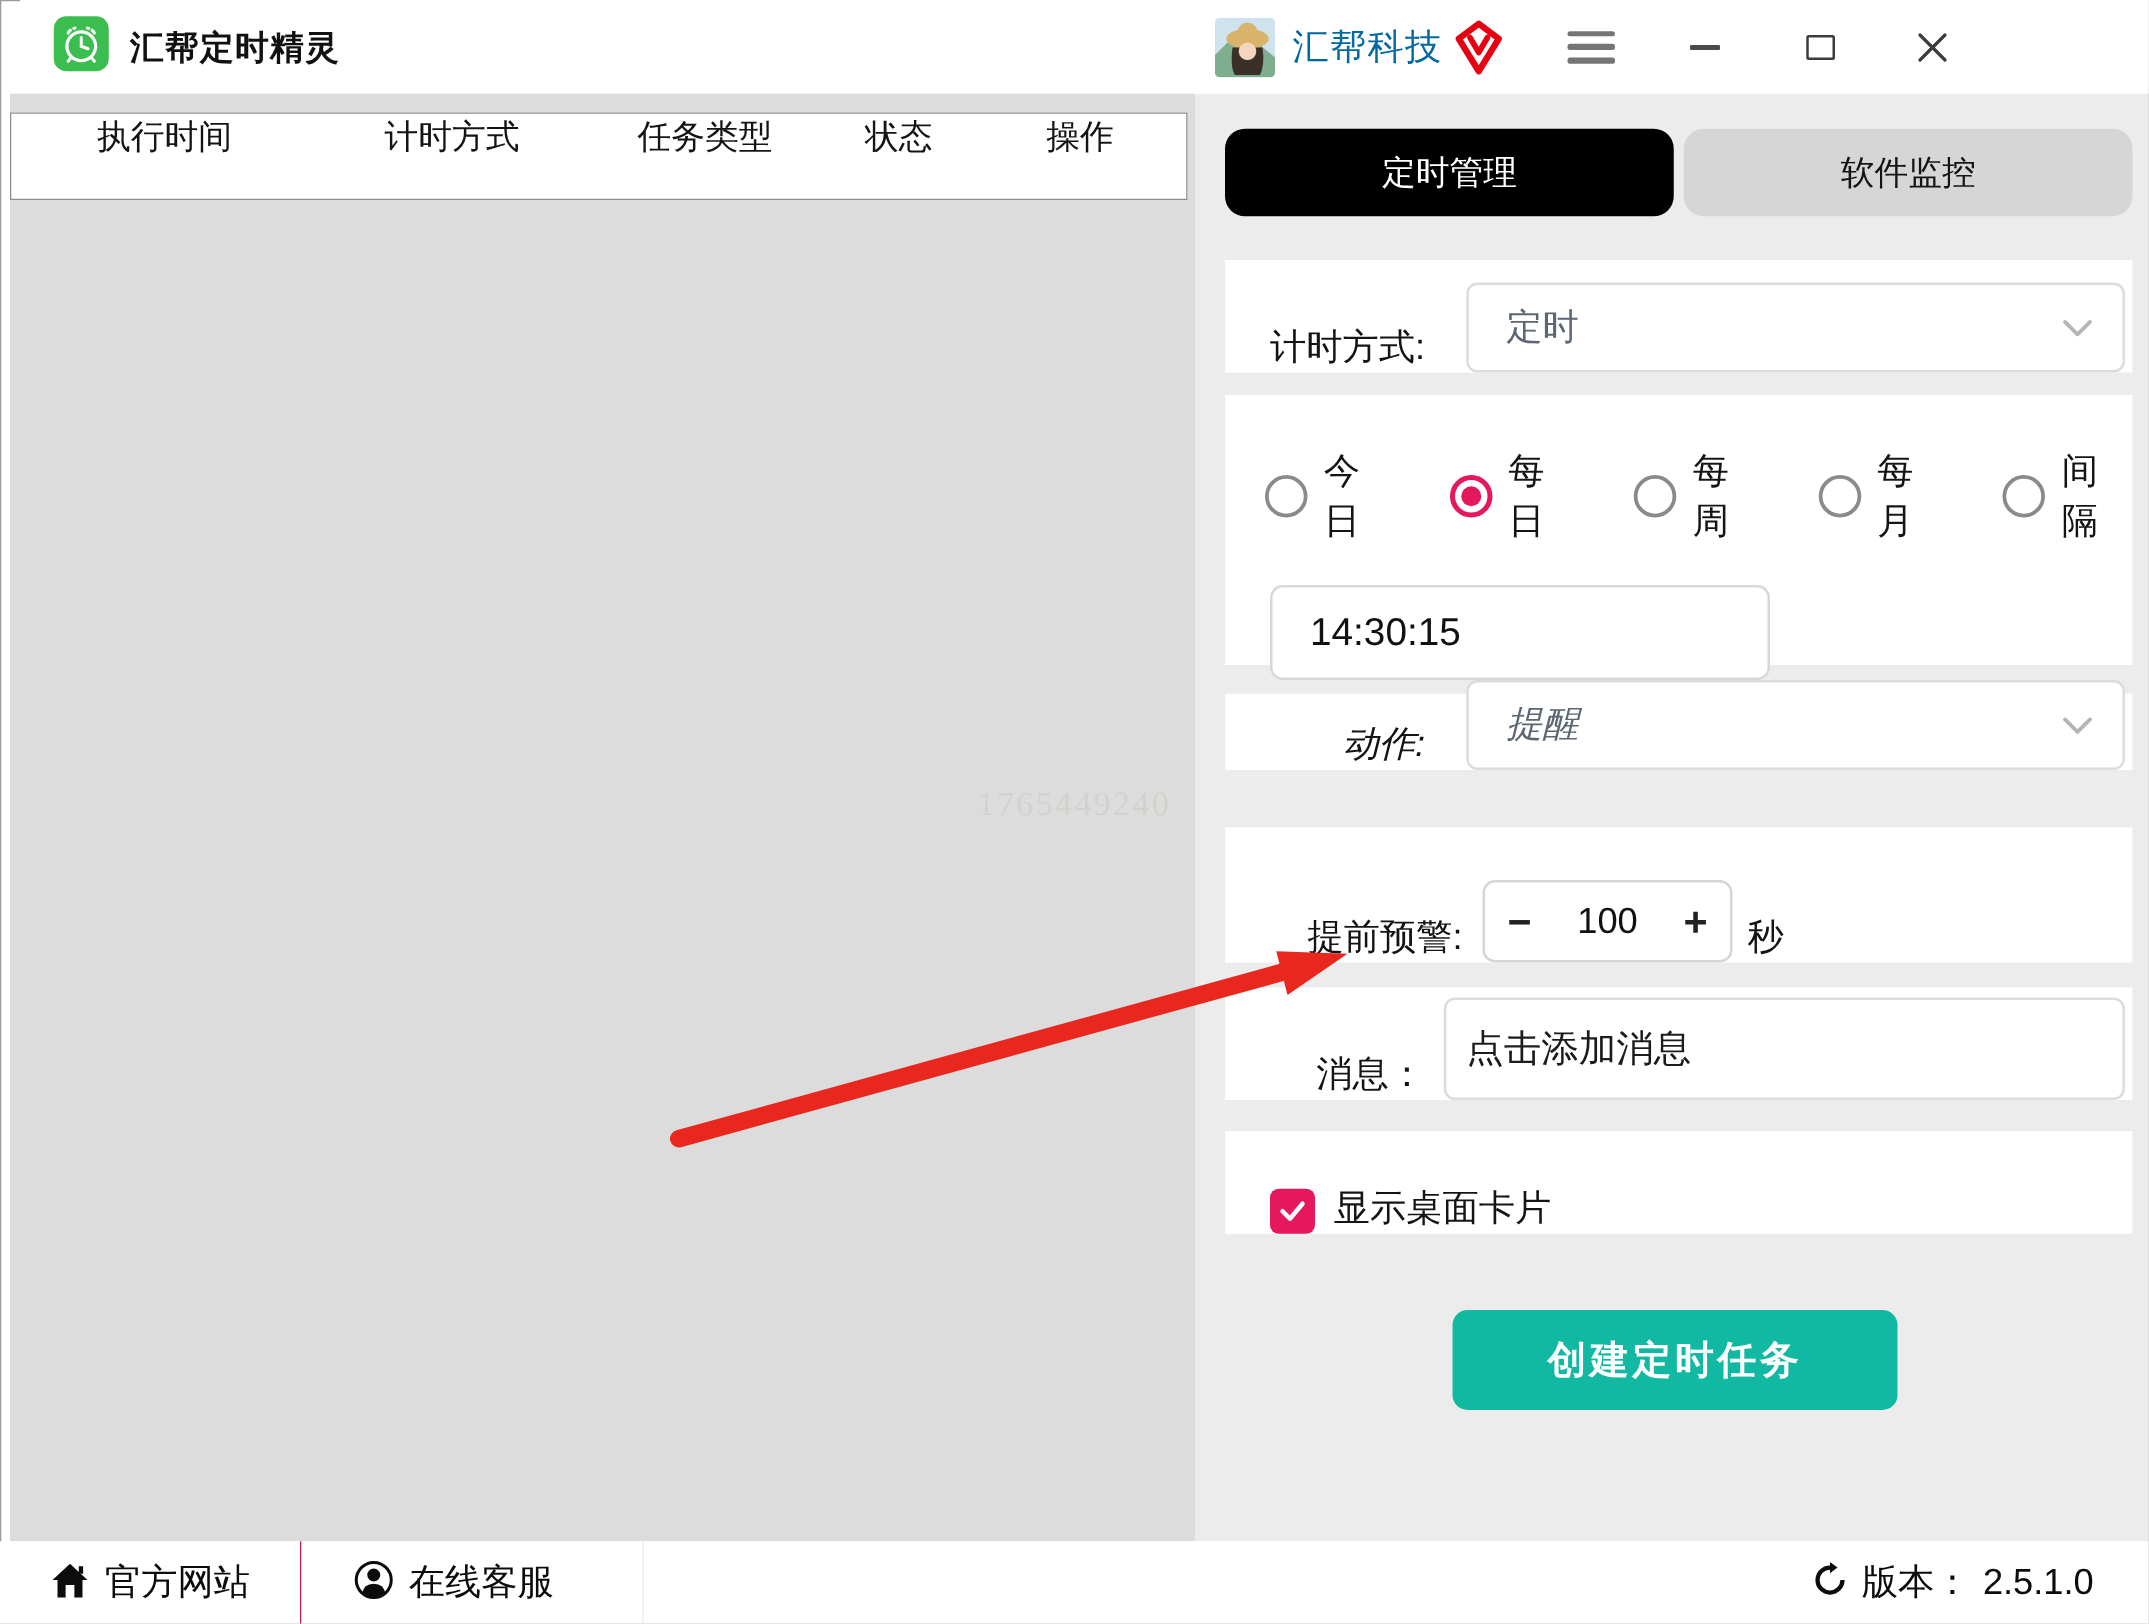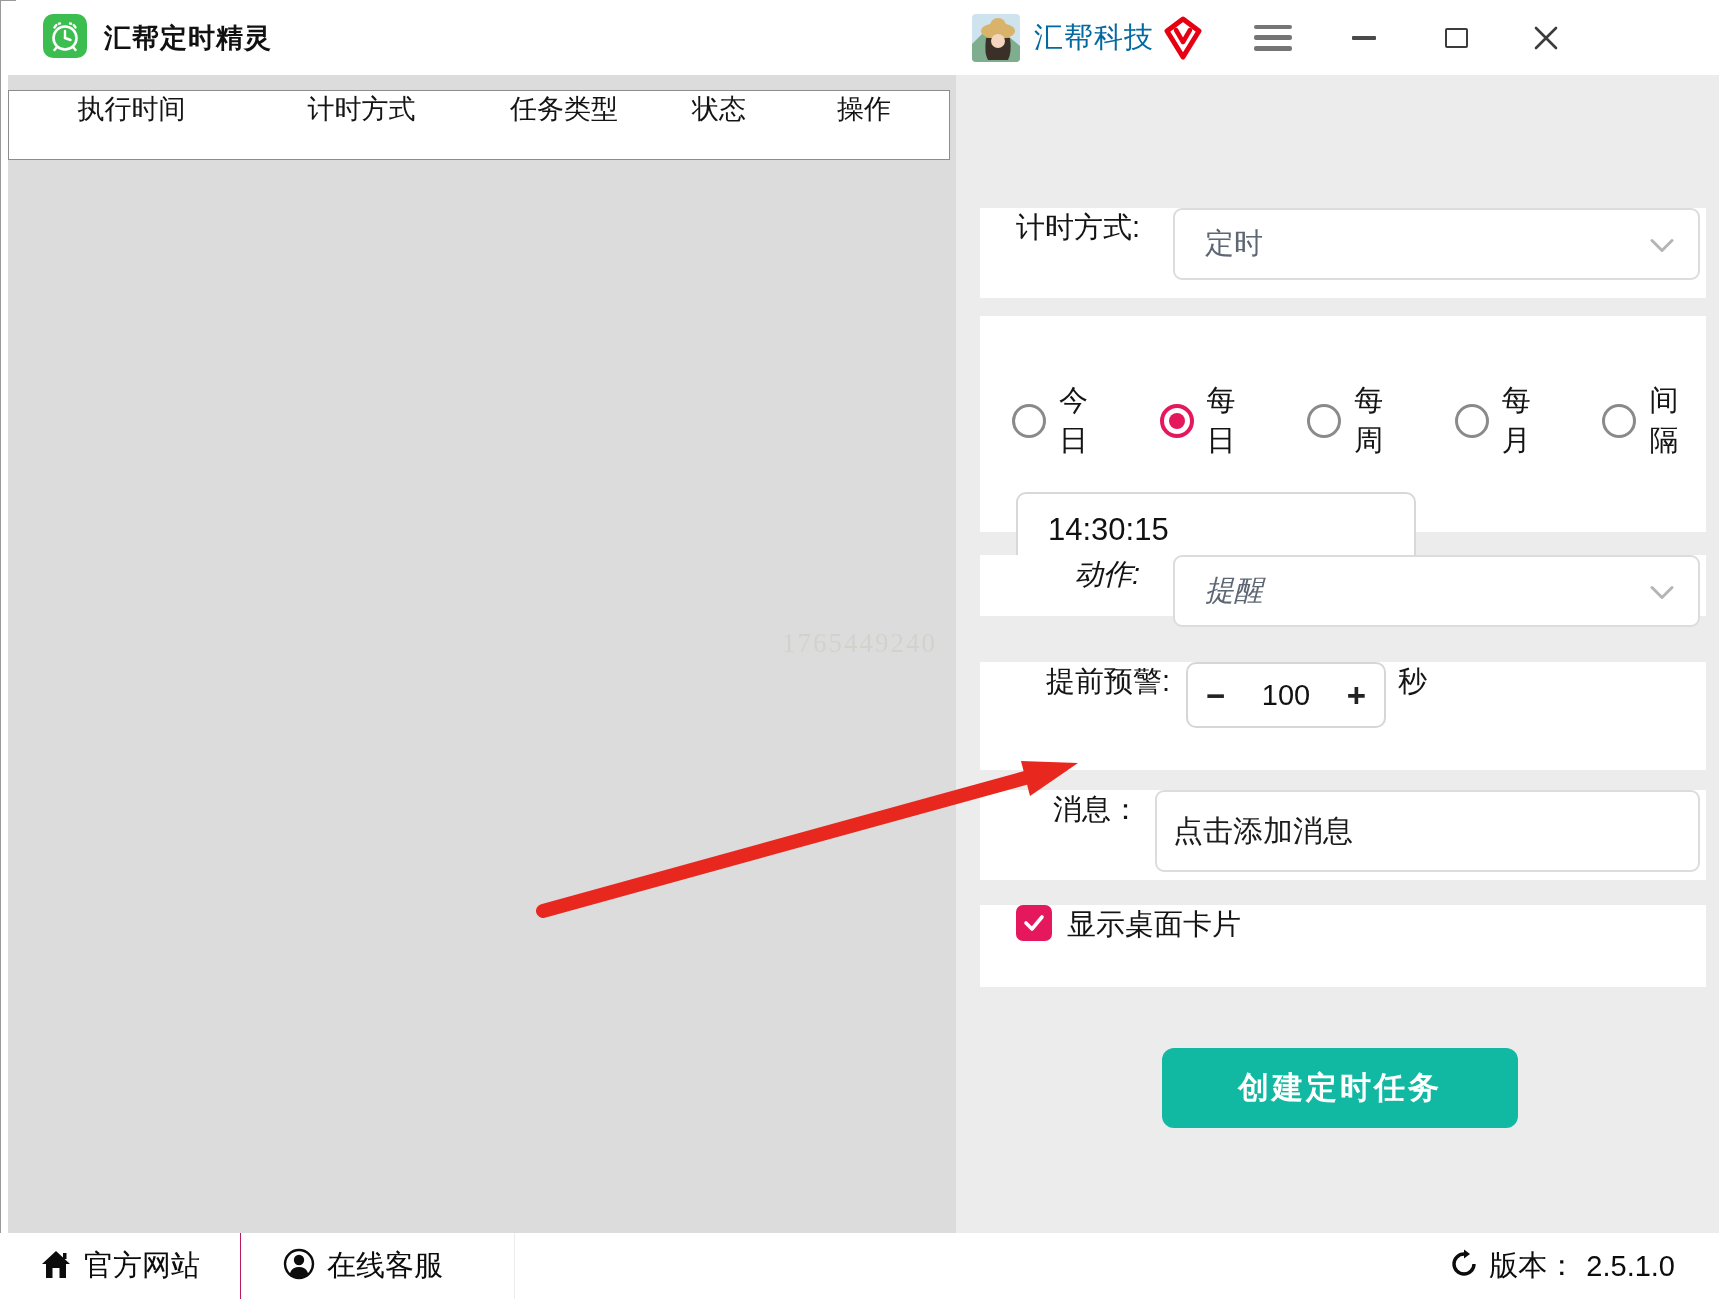--- a/index.html
+++ b/index.html
@@ -30,34 +30,34 @@
   .watermark { position:absolute; left:774px; top:553px; font-family:"Liberation Serif", serif; font-size:27px; color:#cbcbc2; opacity:.55; letter-spacing:2px; }
 
   
   .right-panel { position:absolute; left:956px; top:75px; right:0; bottom:66px; background:#ececec; }
   .rp-abs { position:absolute; left:24px; right:13px; }
   .tabs { top:28px; height:70px; display:flex; gap:8px; }
   .tab { flex:1; display:flex; align-items:center; justify-content:center; font-size:27px; border-radius:16px; cursor:pointer; }
   .tab.active { background:#000; color:#fff; }
   .tab.inactive { background:#d6d6d6; color:#141414; }
 
-  .card { background:#fff; display:flex; align-items:flex-start; }
+  .card { background:#fff; display:flex; align-items:flex-end; }
   .card1 { top:133px; height:90px; }
   .card2 { top:241px; height:216px; display:block; }
   .card3 { top:480px; height:61px;font-style:italic; }
   .card4 { top:587px; height:108px; }
   .card5 { top:715px; height:90px; }
   .card6 { top:830px; height:82px; }
 
   .flabel { font-size:29px; color:#141414; text-align:right; width:160px; flex:0 0 auto; }
   .flabel-wide { width:190px; }
   .select { margin-left:33px; flex:1; height:72px; border:2px solid #dcdcdc; border-radius:9px; background:#fff; display:flex; align-items:center; padding-left:30px; font-size:29px; color:#5d6673; position:relative; cursor:pointer; margin-right:6px; }
   .chev { position:absolute; right:24px; top:50%; transform:translateY(-50%); }
 
-  .radio-row { display:flex; align-items:center; padding-left:32px; padding-top:65px; gap:44px; }
+  .radio-row { display:flex; align-items:center; padding-left:32px; padding-top:41px; gap:44px; }
   .radio-item { display:flex; align-items:center; gap:13px; cursor:pointer; }
   .radio-circle { width:34px; height:34px; border-radius:50%; border:3.5px solid #8a8a8a; background:#fff; flex:0 0 auto; display:flex; align-items:center; justify-content:center; }
   .radio-item.selected .radio-circle { border:4.5px solid #e5175d; }
   .radio-dot { width:16px; height:16px; border-radius:50%; background:transparent; }
   .radio-item.selected .radio-dot { background:#e5175d; }
   .radio-label { font-size:29px; color:#141414; }
   .time-input { margin-left:36px; margin-top:31px; width:400px; height:76px; border:2px solid #d8d8d8; border-radius:10px; background:#fff; display:flex; align-items:center; padding-left:30px; font-size:31px; color:#111; }
 
   .stepper { margin-left:16px; width:200px; height:66px; border:2px solid #d6d6d6; border-radius:10px; display:flex; align-items:center; justify-content:space-between; padding:0 18px; background:#fff; }
   .step-btn { font-size:33px; font-weight:700; color:#222; cursor:pointer; line-height:1; }
@@ -145,20 +145,24 @@
       <span class="th">计时方式</span>
       <span class="th">任务类型</span>
       <span class="th">状态</span>
       <span class="th">操作</span>
     </div>
     <div class="watermark">1765449240</div>
   </section>
 
   <section class="right-panel">
 
+    <div class="rp-abs tabs">
+      <div class="tab active">定时管理</div>
+      <div class="tab inactive">软件监控</div>
+    </div>
 
     <div class="rp-abs card card1">
       <span class="flabel">计时方式:</span>
       <div class="select">
         <span>定时</span>
         <span class="chev">
           <svg width="24" height="15" viewBox="0 0 24 15">
               <path d="M2 2 L12 12 L22 2" fill="none" stroke="#b5b5b5" stroke-width="3" stroke-linecap="round" stroke-linejoin="round"></path>
             </svg>
         </span>

